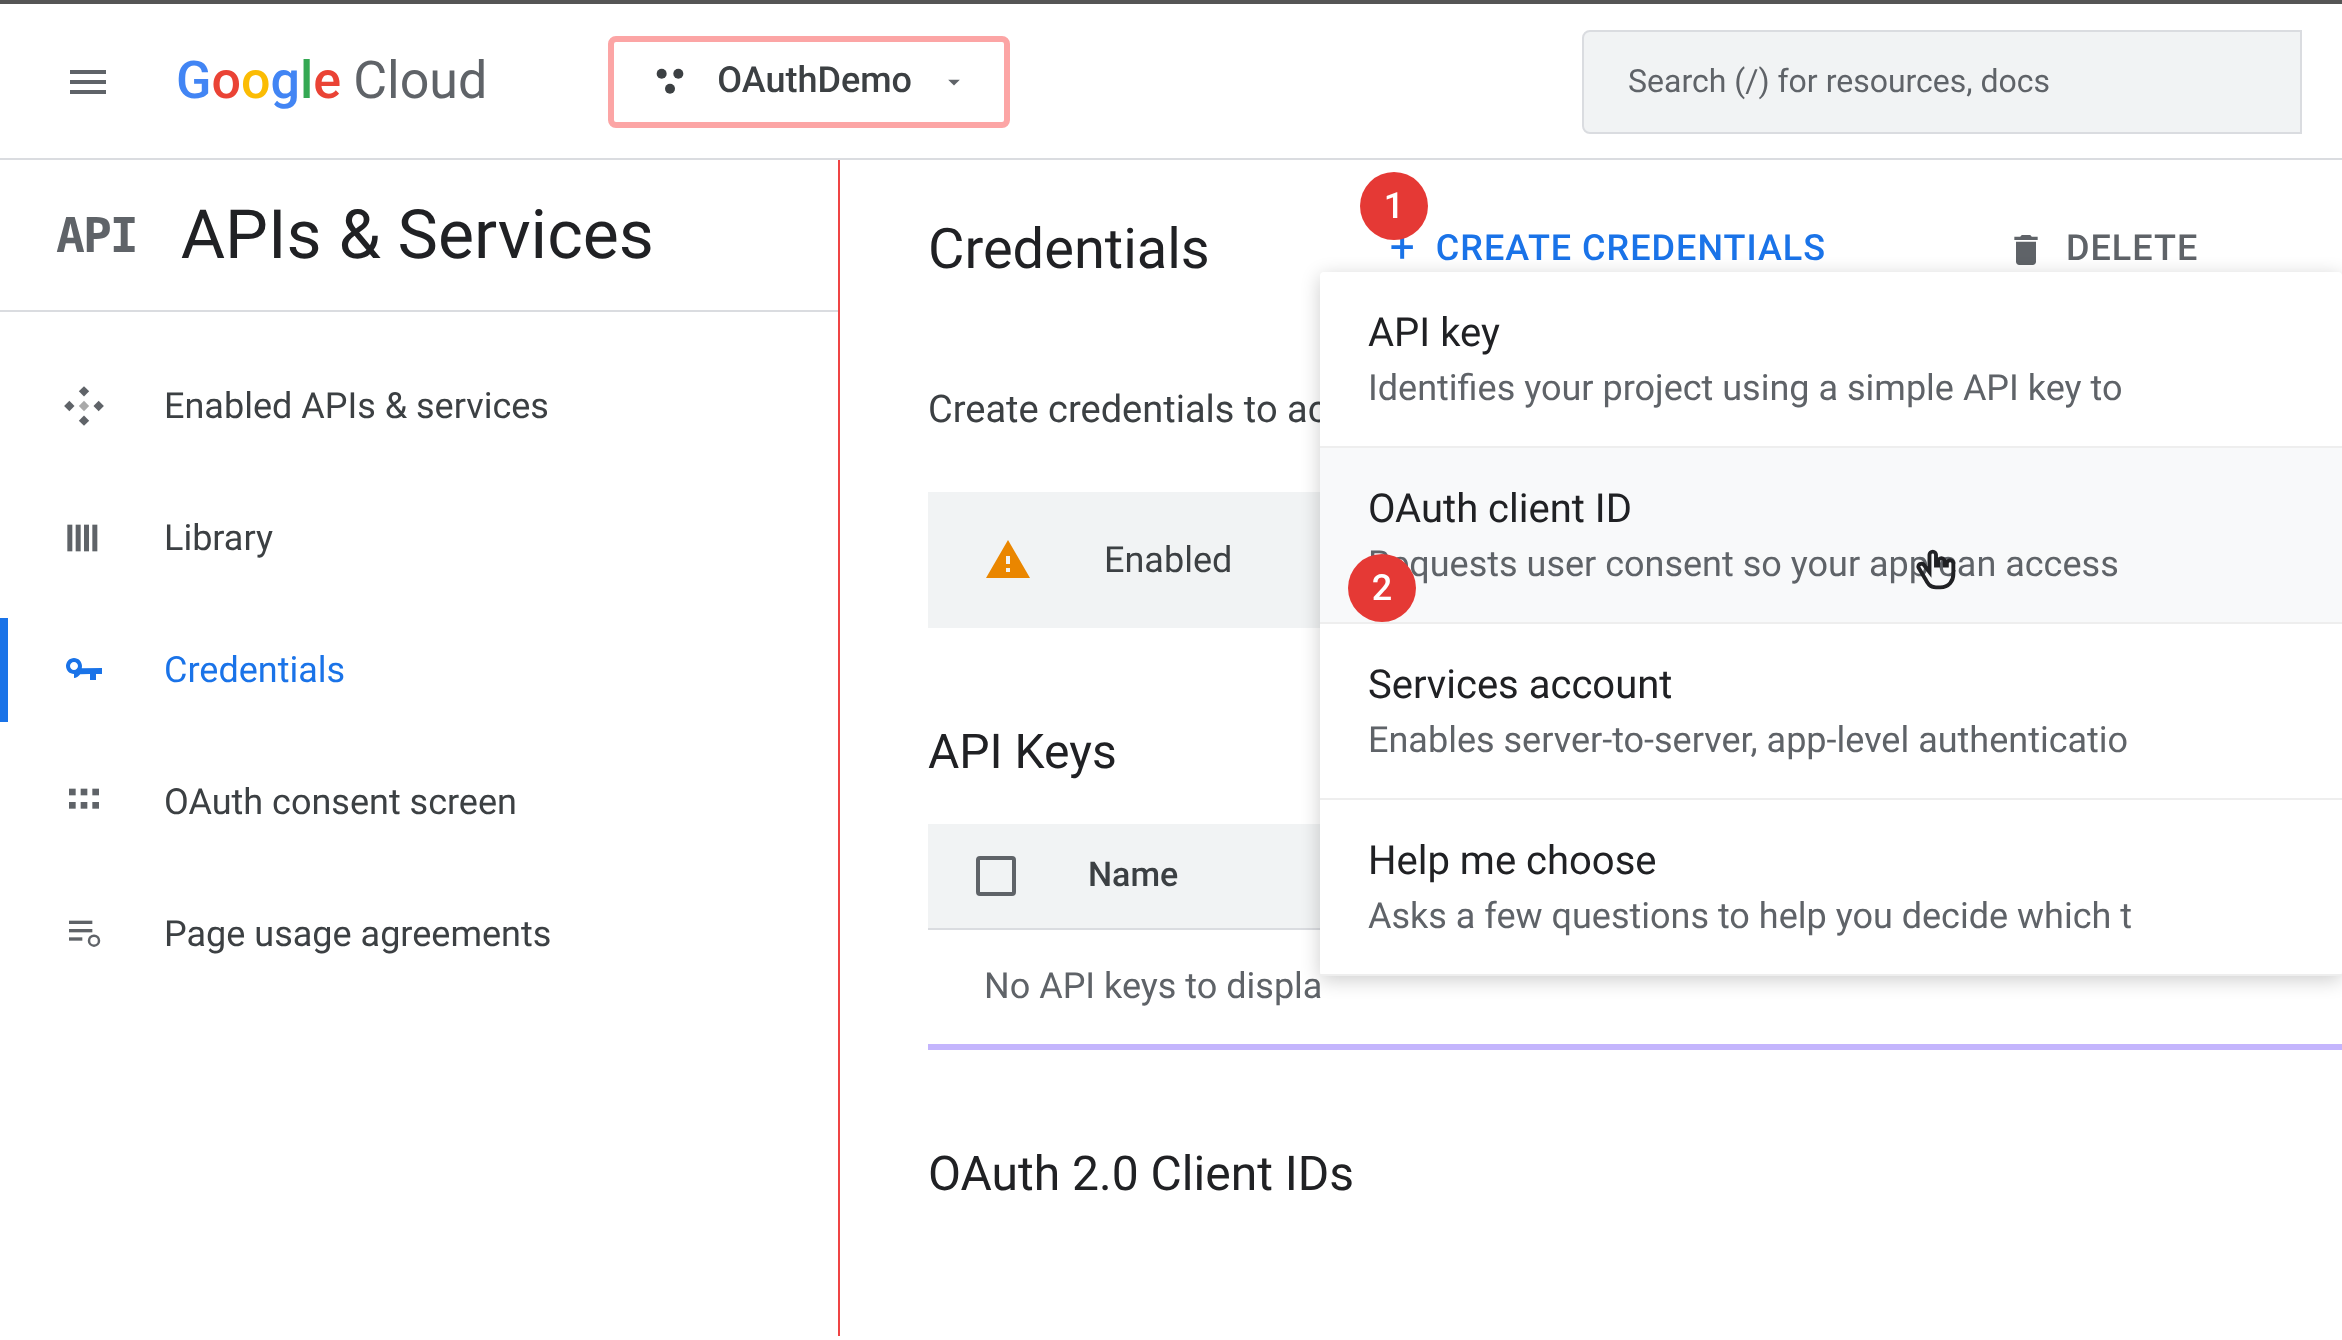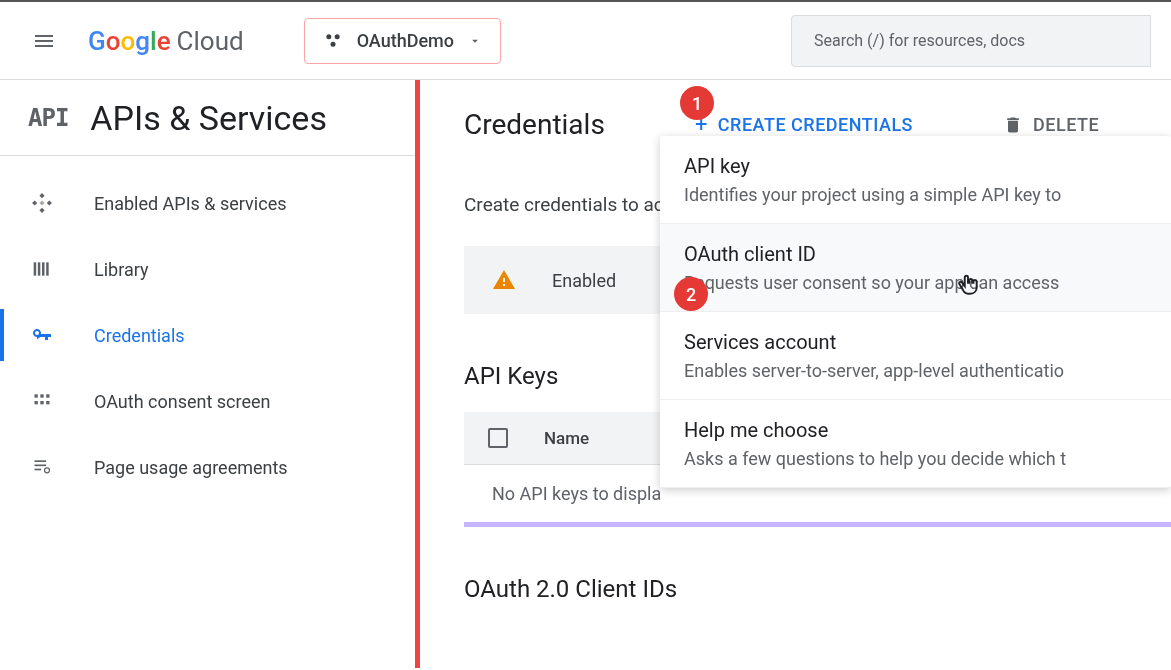--- a/index.html
+++ b/index.html
@@ -11,36 +11,36 @@
     
     .logo { display: flex; align-items: center; font-size: 26px; cursor: pointer; }
     .logo-g { color: #4285f4; font-weight: 500; }
     .logo-o1 { color: #ea4335; font-weight: 500; }
     .logo-o2 { color: #fbbc04; font-weight: 500; }
     .logo-g2 { color: #4285f4; font-weight: 500; }
     .logo-l { color: #34a853; font-weight: 500; }
     .logo-e { color: #ea4335; font-weight: 500; }
     .logo-cloud { color: #5f6368; font-weight: 400; margin-left: 6px; }
     
-    .project-selector { margin-left: 40px; height: 46px; border: 1px solid #fca5a5; border-radius: 4px; display: flex; align-items: center; padding: 0 18px; gap: 14px; cursor: pointer; }
+    .project-selector { margin-left: 40px; height: 46px; border: 3px solid #fca5a5; border-radius: 4px; display: flex; align-items: center; padding: 0 18px; gap: 14px; cursor: pointer; }
     .project-selector .icon { width: 20px; height: 20px; }
     .project-selector .name { font-size: 18px; color: #3c4043; font-weight: 500; }
     .project-selector .chevron { fill: #5f6368; }
     
     .search-box { margin-left: auto; height: 52px; background: #f1f3f4; border: 1px solid #dadce0; border-radius: 4px 0 0 4px; display: flex; align-items: center; padding: 0 22px; width: 360px; font-size: 16px; color: #5f6368; }
     
     .body-layout { display: flex; height: calc(100% - 80px); }
     
-    .sidebar { width: 420px; border-right: 5px solid #ef4444; }
+    .sidebar { width: 420px; border-right: 1px solid #ef4444; }
     .sidebar-header { height: 76px; display: flex; align-items: center; padding: 0 28px; gap: 22px; border-bottom: 1px solid #dadce0; }
     .sidebar-header .api-icon { font-family: monospace; font-size: 24px; font-weight: bold; letter-spacing: -1px; color: #5f6368; }
     .sidebar-header .title { font-size: 34px; color: #202124; }
     
     .sidebar-items { padding-top: 14px; }
-    .sidebar-item { height: 66px; display: flex; align-items: center; padding: 0 30px; gap: 40px; cursor: pointer; font-size: 18px; color: #3c4043; position: relative; }
+    .sidebar-item { height: 66px; display: flex; align-items: center; padding: 0 30px; gap: 28px; cursor: pointer; font-size: 18px; color: #3c4043; position: relative; }
     .sidebar-item.active { color: #1a73e8; }
     .sidebar-item.active::before { content: ''; position: absolute; left: 0; top: 10%; bottom: 10%; width: 4px; background: #1a73e8; }
     .sidebar-item .icon { width: 24px; height: 24px; display: flex; align-items: center; justify-content: center; fill: #5f6368; color: #5f6368; }
     .sidebar-item.active .icon { fill: #1a73e8; color: #1a73e8; }
     
     .main { flex: 1; padding: 28px 0 0 44px; position: relative; }
     .main-header { display: flex; align-items: center; gap: 90px; }
     .main-title { font-size: 28px; color: #202124; }
     
     .action-btn { display: flex; align-items: center; gap: 10px; color: #1a73e8; font-size: 18px; font-weight: 500; letter-spacing: 0.5px; cursor: pointer; }
@@ -52,21 +52,21 @@
     .warning-banner { margin-top: 30px; background: #f1f3f4; padding: 22px 28px; display: flex; align-items: center; gap: 36px; }
     .warning-icon { color: #ea8600; }
     .warning-text { font-size: 18px; color: #3c4043; }
     
     .section-title { margin-top: 48px; font-size: 24px; color: #202124; }
     
     .table { margin-top: 22px; }
     .table-header { background: #f1f3f4; padding: 16px 24px; display: flex; align-items: center; gap: 36px; border-bottom: 1px solid #dadce0; }
     .checkbox { width: 20px; height: 20px; border: 2px solid #5f6368; border-radius: 2px; cursor: pointer; }
     .table-header .col { font-size: 17px; font-weight: 500; color: #3c4043; }
-    .table-empty { padding: 18px 28px; color: #5f6368; font-size: 18px; border-bottom: 5px solid #c4b5fd; }
+    .table-empty { padding: 18px 28px; color: #5f6368; font-size: 18px; border-bottom: 3px solid #c4b5fd; }
     
     .dropdown-menu { position: absolute; top: 56px; left: 240px; right: 0; background: #fff; box-shadow: 0 2px 10px rgba(0,0,0,0.2); border-radius: 2px; z-index: 100; }
     .dropdown-item { padding: 18px 24px; cursor: pointer; border-bottom: 1px solid #eee; position: relative; }
     .dropdown-item:hover, .dropdown-item.hover { background: #f8f9fa; }
     .dropdown-item .dd-title { font-size: 20px; color: #202124; margin-bottom: 6px; }
     .dropdown-item .dd-desc { font-size: 18px; color: #5f6368; }
     
     .badge { position: absolute; width: 34px; height: 34px; background: #e53935; color: #fff; border-radius: 50%; display: flex; align-items: center; justify-content: center; font-size: 18px; font-weight: 500; z-index: 200; }
     .badge-1 { top: 84px; left: 680px; }
     .badge-2 { top: 275px; left: 674px; }

